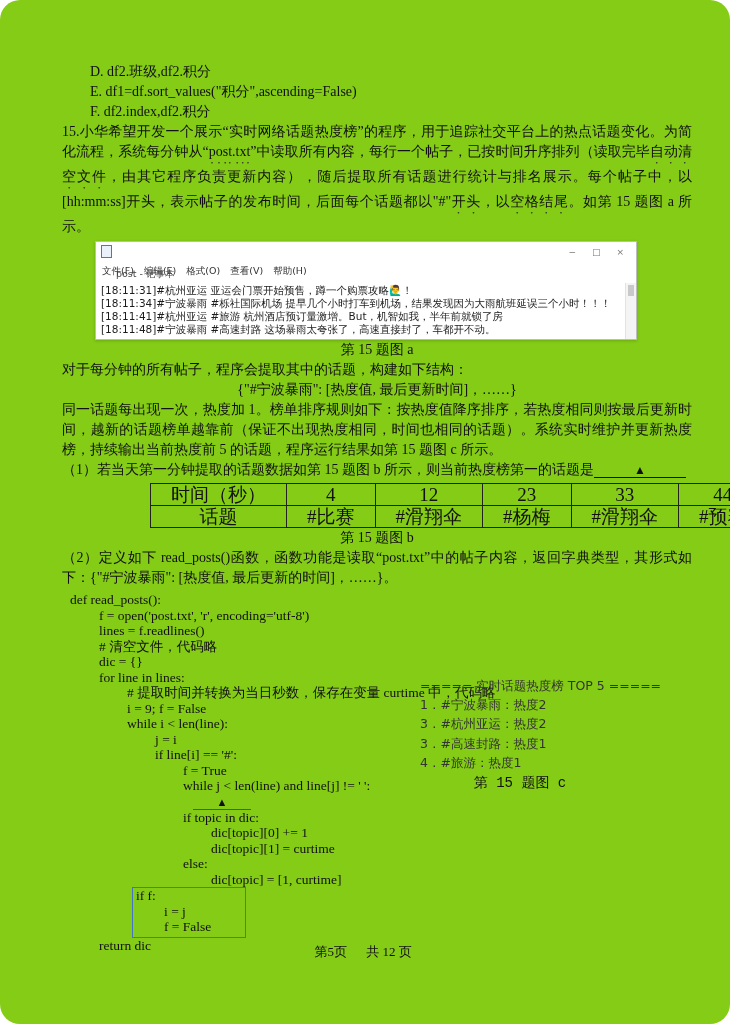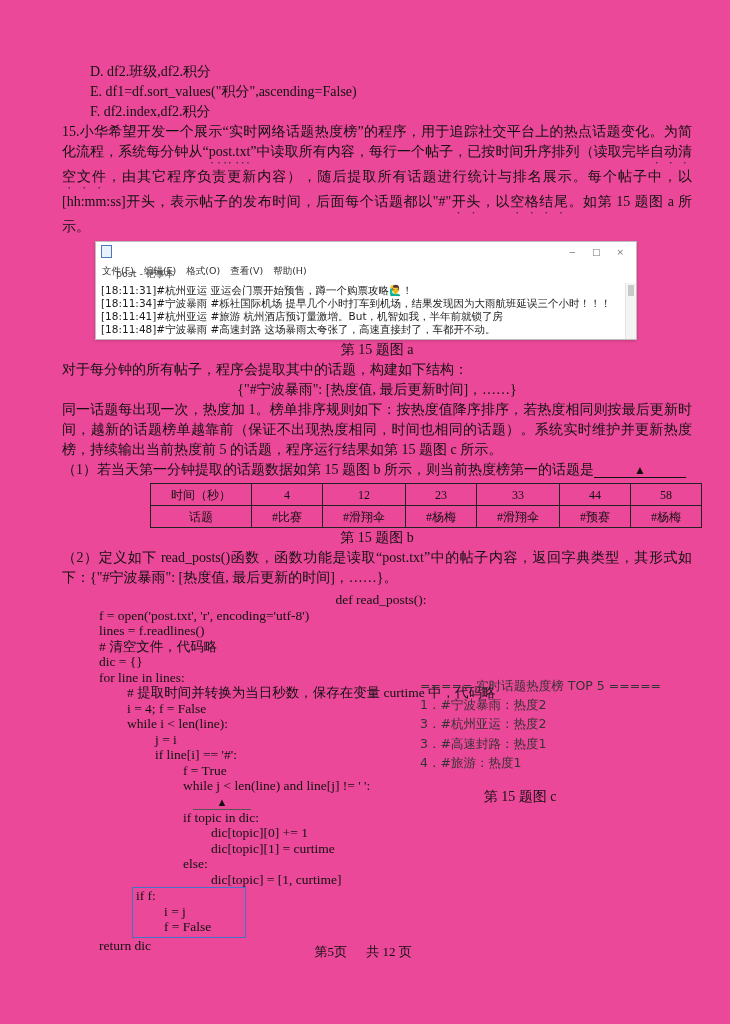--- a/index.html
+++ b/index.html
@@ -1,20 +1,20 @@
 <!DOCTYPE html>
 <html><head>
 <meta charset="utf-8">
 <style>
   html,body{margin:0;padding:0;background:#fff;}
   .page{
-    position:relative; width:730px; height:1024px; background:#ec4899;
+    position:relative; width:730px; height:1024px; background:#84cc16;
     font-family:"Liberation Serif","DejaVu Serif",serif;
     font-size:14px; line-height:20px; color:#111;
-    padding:62px 38px 0 62px; box-sizing:border-box; overflow:hidden;
+    padding:62px 38px 0 62px; box-sizing:border-box; overflow:hidden;border-radius:20px;
   }
   .opts{margin-left:28px;}
   .opt{white-space:nowrap;}
   p.para{margin:0; text-align:justify;}
   .emdots{
     -webkit-text-emphasis:dot #333; text-emphasis:dot #333;
     -webkit-text-emphasis-position:under right; text-emphasis-position:under right;
   }
   
   .notepad{
@@ -31,34 +31,34 @@
   .np-body{position:relative; height:54px; padding:1px 16px 1px 5px; overflow:hidden;}
   .np-line{font-size:10.5px; line-height:13px; white-space:nowrap; overflow:hidden; color:#1c1c1c;}
   .np-scroll{position:absolute; right:0; top:0; bottom:0; width:10px; background:#f4f4f4; border-left:1px solid #e3e3e3;}
   .np-thumb{position:absolute; top:2px; left:2px; width:6px; height:11px; background:#c9c9c9;}
   .caption{text-align:center; line-height:16px; margin:2px 0;}
   .center-line{text-align:center;}
   
   .q1-blank{display:inline-block; width:92px; border-bottom:1px solid #111; text-align:center; font-size:12px; line-height:13px; vertical-align:baseline;}
   
   table.figb{border-collapse:collapse; margin:3px 0 0 88px;}
-  table.figb td{border:1px solid #222; text-align:center; font-size:12px; height:21px; padding:0 20px; white-space:nowrap;}
+  table.figb td{border:1px solid #222; text-align:center; font-size:19px; height:21px; padding:0 20px; white-space:nowrap;}
   
   .code{margin-top:4px; font-size:13.5px; line-height:15.5px;}
   .cl{white-space:pre;}
-  .i0{padding-left:8px;text-align:center;} .i1{padding-left:37px;} .i2{padding-left:65px;}
+  .i0{padding-left:8px;} .i1{padding-left:37px;} .i2{padding-left:65px;}
   .i3{padding-left:93px;} .i4{padding-left:121px;} .i5{padding-left:149px;}
   .code-blank{display:inline-block; width:58px; margin-left:131px; border-bottom:1.5px solid #555; text-align:center; font-size:11px; line-height:13px;}
   .code-box{border:1.6px solid #4472c4; width:106px; margin-left:70px; padding:0 3px 2px 3px;}
   .code-box .bx1{padding-left:28px;}
   
   .console{position:absolute; left:420px; top:676px; width:276px;
     font-family:"DejaVu Sans","Liberation Sans",sans-serif; font-size:12.5px; line-height:19.2px; color:#333;}
-  .console .c-cap{font-family:Liberation Serif, serif; font-size:14px; color:#111;
-    width:200px; text-align:center; margin-top:15px;}
+  .console .c-cap{font-family:Liberation Mono, monospace; font-size:14px; color:#111;
+    width:200px; text-align:center; margin-top:2px;}
   .footer{position:absolute; left:0; right:4px; top:942px; text-align:center; font-size:13px; color:#111;}
   .footer span{margin:0 8px;}
 </style>
 </head>
 <body>
 
 <div class="page">
 
   <div class="opts">
     <div class="opt">D. df2.班级,df2.积分</div>
@@ -141,21 +141,21 @@
   <p class="para">（2）定义如下 read_posts()函数，函数功能是读取“post.txt”中的帖子内容，返回字典类型，其形式如下：{"#宁波暴雨": [热度值, 最后更新的时间]，……}。</p>
 
   <div class="code">
     <div class="cl i0">def read_posts():</div>
     <div class="cl i1">f = open('post.txt', 'r', encoding='utf-8')</div>
     <div class="cl i1">lines = f.readlines()</div>
     <div class="cl i1"># 清空文件，代码略</div>
     <div class="cl i1">dic = {}</div>
     <div class="cl i1">for line in lines:</div>
     <div class="cl i2"># 提取时间并转换为当日秒数，保存在变量 curtime 中，代码略</div>
-    <div class="cl i2">i = 4; f = False</div>
+    <div class="cl i2">i = 9; f = False</div>
     <div class="cl i2">while i &lt; len(line):</div>
     <div class="cl i3">j = i</div>
     <div class="cl i3">if line[i] == '#':</div>
     <div class="cl i4">f = True</div>
     <div class="cl i4">while j &lt; len(line) and line[j] != ' ':</div>
     <div class="cl"><span class="code-blank"><span>▲</span></span></div>
     <div class="cl i4">if topic in dic:</div>
     <div class="cl i5">dic[topic][0] += 1</div>
     <div class="cl i5">dic[topic][1] = curtime</div>
     <div class="cl i4">else:</div>

